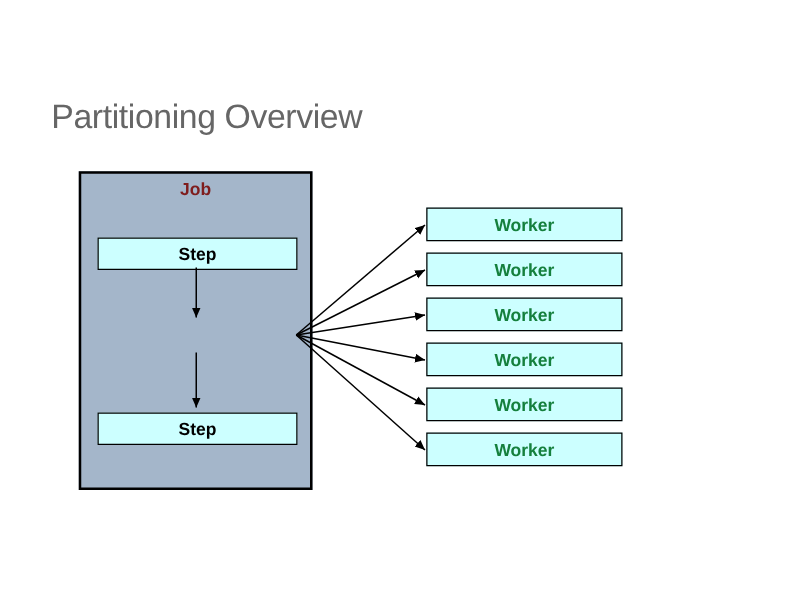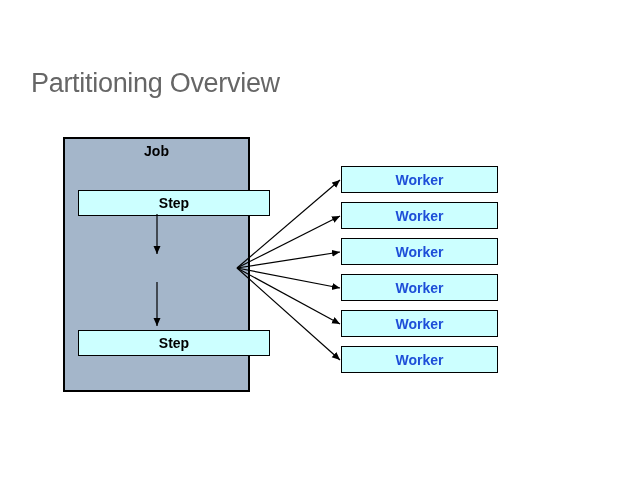--- a/index.html
+++ b/index.html
@@ -12,21 +12,21 @@
     position: relative;
     width: 642px;
     height: 491px;
     background: var(--background, #ffffff);
     overflow: hidden;
   }
   .title {
     position: absolute;
     left: 31px;
     top: 68px;
-    margin: 0;
+    margin: 10px;
     font-size: 27px;
     font-weight: 400;
     letter-spacing: -0.3px;
     color: var(--title-text, #666666);
     white-space: nowrap;
   }
   .job {
     position: absolute;
     left: 63px;
     top: 137px;
@@ -37,26 +37,26 @@
     border: 2px solid var(--border, #000000);
   }
   .job-label {
     position: absolute;
     left: 0;
     top: 4px;
     width: 100%;
     text-align: center;
     font-size: 14px;
     font-weight: bold;
-    color: #000000;
+    color: #7f1d1d;
   }
   .node {
     position: absolute;
     left: 13px;
-    width: 192px;
+    width: 160px;
     height: 26px;
     box-sizing: border-box;
     border: 1px solid var(--border, #000000);
     display: flex;
     align-items: center;
     justify-content: center;
     font-size: 14px;
     font-weight: bold;
     color: #000000;
   }
@@ -71,21 +71,21 @@
     width: 157px;
     height: 27px;
     box-sizing: border-box;
     background: var(--worker-fill, #CCFFFF);
     border: 1px solid var(--border, #000000);
     display: flex;
     align-items: center;
     justify-content: center;
     font-size: 14px;
     font-weight: bold;
-    color: #1d4ed8;
+    color: #15803d;
   }
   .w1 { top: 166px; }
   .w2 { top: 202px; }
   .w3 { top: 238px; }
   .w4 { top: 274px; }
   .w5 { top: 310px; }
   .w6 { top: 346px; }
   .arrows {
     position: absolute;
     left: 0;

